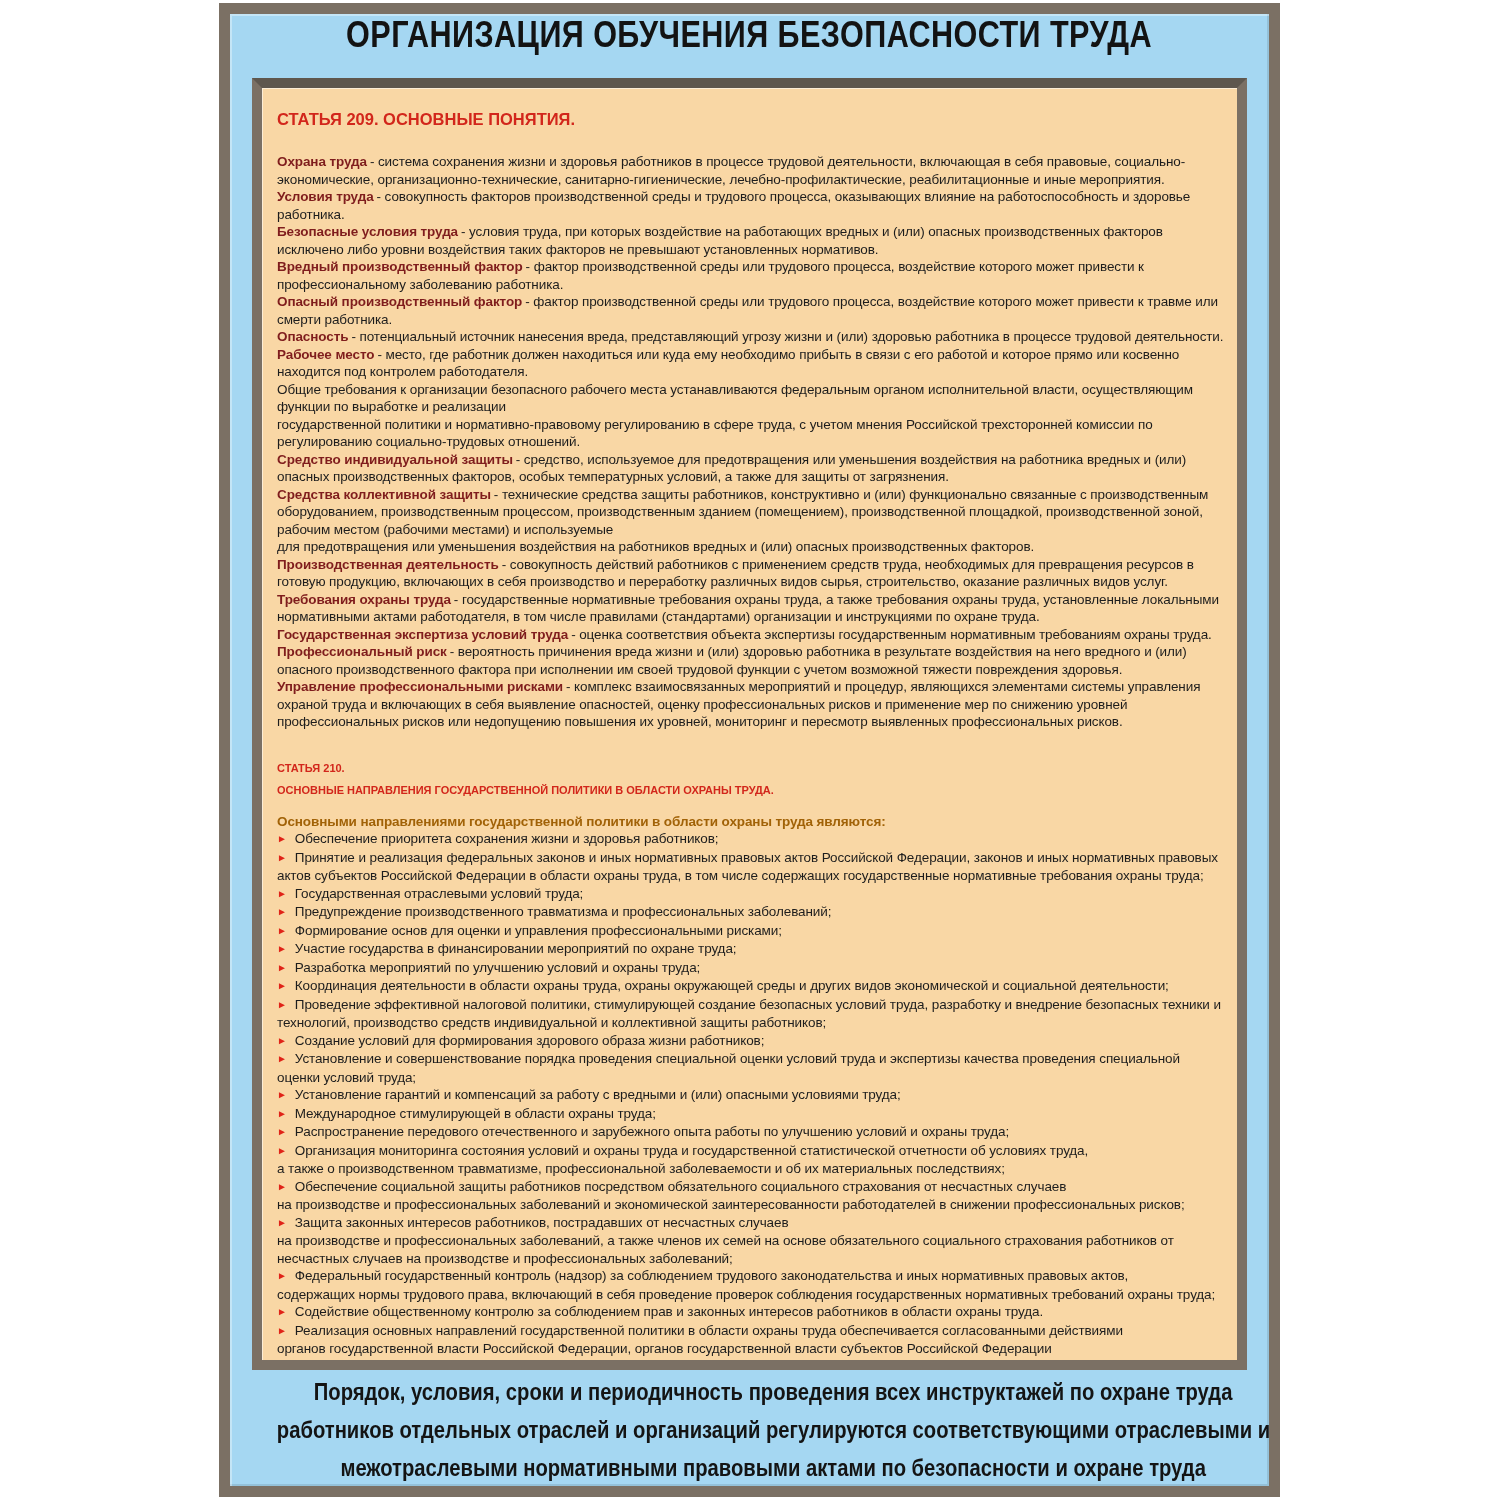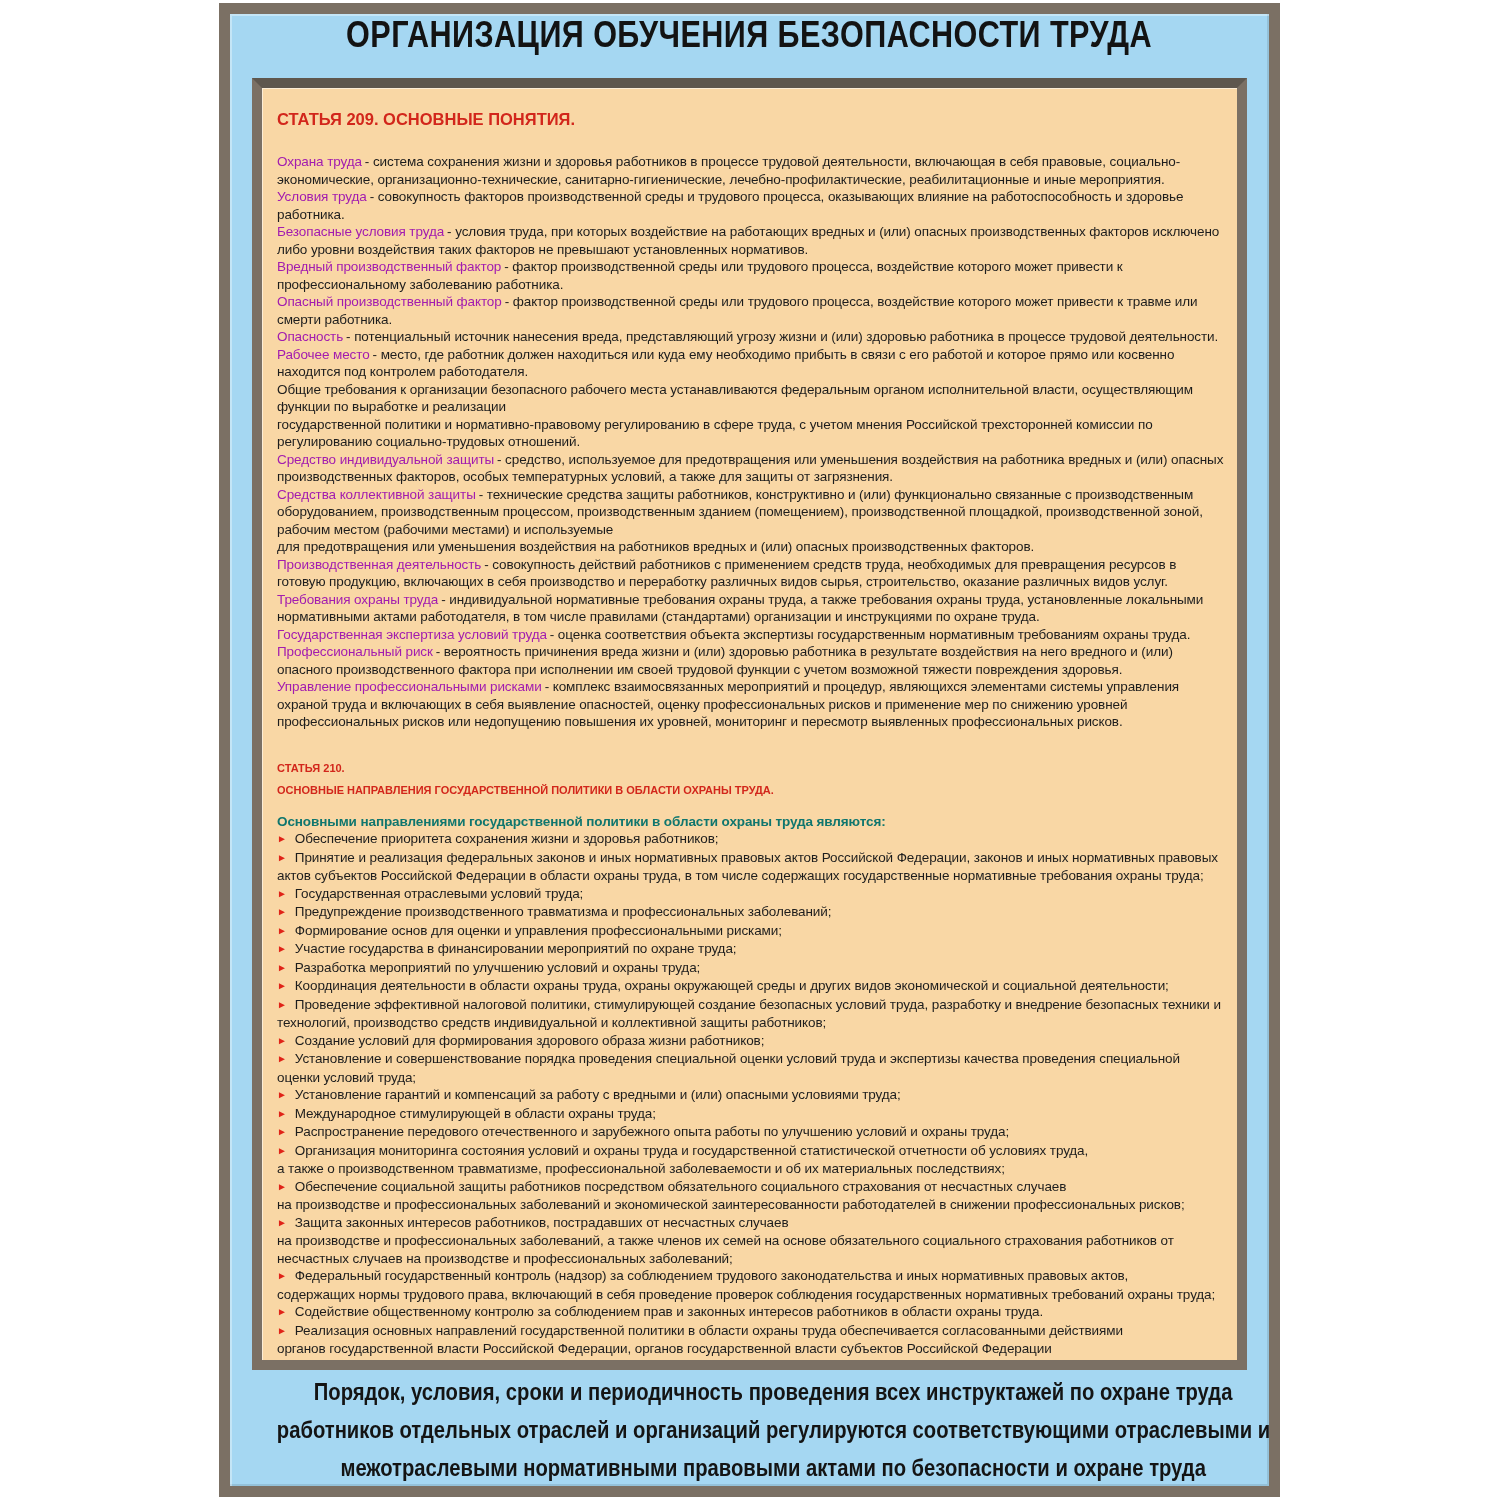--- a/index.html
+++ b/index.html
@@ -25,26 +25,26 @@
     border:10px solid #7b7064;border-top-color:#5e574e;
     box-shadow:inset 1px 1px 0 rgba(255,255,255,.55);
     overflow:hidden;
   }
   .panel-inner{box-sizing:border-box;width:100%;height:100%;padding:12px 12px 19px 15px;}
 
   .h209{margin:10px 0 24px 0;font-size:16.5px;font-weight:bold;color:#d2261b;letter-spacing:0;}
   .h210{margin:26px 0 12px 0;font-size:11px;font-weight:bold;color:#d2261b;line-height:22px;}
   .h210 .h3line{display:block;}
 
-  .intro{margin:0;font-size:13.5px;line-height:17.5px;font-weight:bold;color:#0f766e;letter-spacing:-0.1px;}
+  .intro{margin:0;font-size:13.5px;line-height:17.5px;font-weight:bold;color:#a16207;letter-spacing:-0.1px;}
 
   .def,.bullet{
     margin:0;font-size:13.5px;line-height:17.5px;color:#1d1d1d;letter-spacing:-0.1px;
   }
-  .term{color:#a21caf;font-weight:normal;margin-right:3px;}
+  .term{color:#7f1d1d;font-weight:bold;margin-right:3px;}
   .term:empty{display:none;margin:0;}
   .dtext,.btext{white-space:pre-line;}
   .arrow{
     color:#e02317;font-size:10px;margin-right:8px;display:inline-block;
     transform:translateY(-1px);font-weight:bold;
   }
 
   .footer{
     height:116px;display:flex;flex-direction:column;align-items:center;justify-content:center;
     padding-top:4px;box-sizing:border-box;margin-left:48px;
@@ -88,21 +88,21 @@
             <p class="def"><span class="dtext">Общие требования к организации безопасного рабочего места устанавливаются федеральным органом исполнительной власти, осуществляющим функции по выработке и реализации
 государственной политики и нормативно-правовому регулированию в сфере труда, с учетом мнения Российской трехсторонней комиссии по регулированию социально-трудовых отношений.</span></p>
 
             <p class="def"><b class="term">Средство индивидуальной защиты</b><span class="dtext">- средство, используемое для предотвращения или уменьшения воздействия на работника вредных и (или) опасных производственных факторов, особых температурных условий, а также для защиты от загрязнения.</span></p>
 
             <p class="def"><b class="term">Средства коллективной защиты</b><span class="dtext">- технические средства защиты работников, конструктивно и (или) функционально связанные с производственным оборудованием, производственным процессом, производственным зданием (помещением), производственной площадкой, производственной зоной, рабочим местом (рабочими местами) и используемые
 для предотвращения или уменьшения воздействия на работников вредных и (или) опасных производственных факторов.</span></p>
 
             <p class="def"><b class="term">Производственная деятельность</b><span class="dtext">- совокупность действий работников с применением средств труда, необходимых для превращения ресурсов в готовую продукцию, включающих в себя производство и переработку различных видов сырья, строительство, оказание различных видов услуг.</span></p>
 
-            <p class="def"><b class="term">Требования охраны труда</b><span class="dtext">- индивидуальной нормативные требования охраны труда, а также требования охраны труда, установленные локальными нормативными актами работодателя, в том числе правилами (стандартами) организации и инструкциями по охране труда.</span></p>
+            <p class="def"><b class="term">Требования охраны труда</b><span class="dtext">- государственные нормативные требования охраны труда, а также требования охраны труда, установленные локальными нормативными актами работодателя, в том числе правилами (стандартами) организации и инструкциями по охране труда.</span></p>
 
             <p class="def"><b class="term">Государственная экспертиза условий труда</b><span class="dtext">- оценка соответствия объекта экспертизы государственным нормативным требованиям охраны труда.</span></p>
 
             <p class="def"><b class="term">Профессиональный риск</b><span class="dtext">- вероятность причинения вреда жизни и (или) здоровью работника в результате воздействия на него вредного и (или) опасного производственного фактора при исполнении им своей трудовой функции с учетом возможной тяжести повреждения здоровья.</span></p>
 
             <p class="def"><b class="term">Управление профессиональными рисками</b><span class="dtext">- комплекс взаимосвязанных мероприятий и процедур, являющихся элементами системы управления охраной труда и включающих в себя выявление опасностей, оценку профессиональных рисков и применение мер по снижению уровней профессиональных рисков или недопущению повышения их уровней, мониторинг  и пересмотр выявленных профессиональных рисков.</span></p>
           </div>
 
         <h3 class="h210">
           <span class="h3line">СТАТЬЯ 210.</span>

